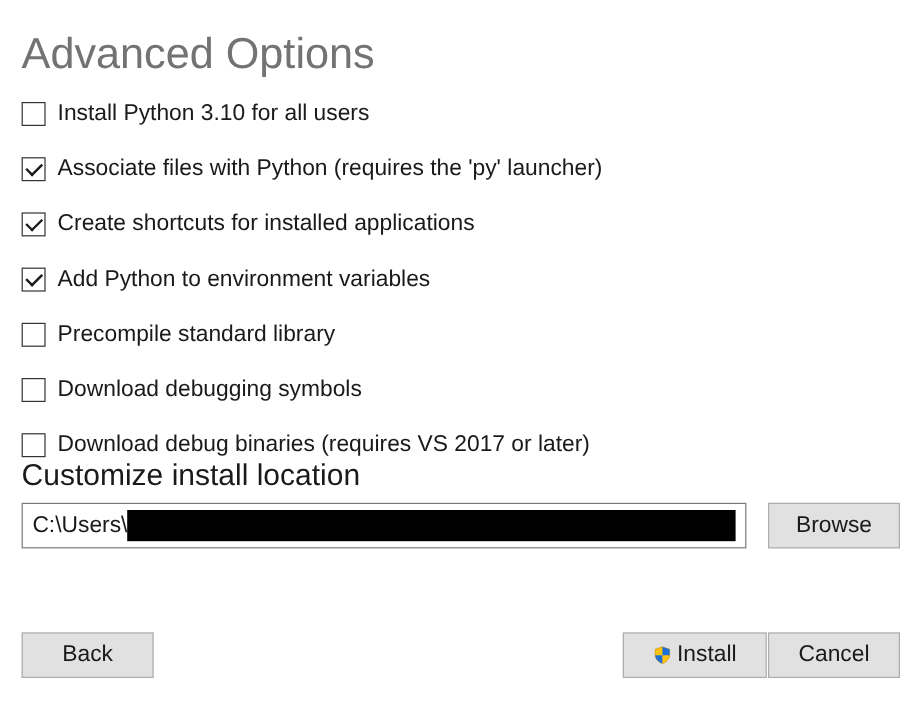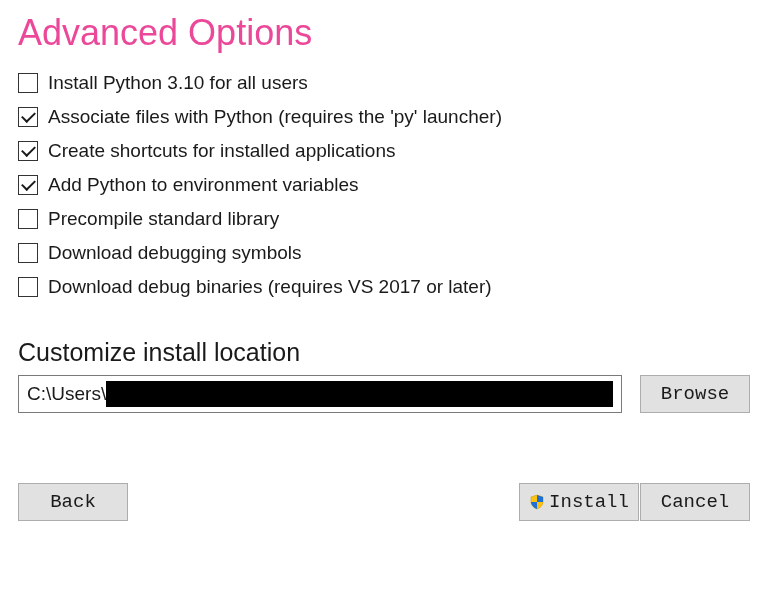--- a/index.html
+++ b/index.html
@@ -12,27 +12,27 @@
       background: #ffffff;
       width: 768px;
       height: 589px;
       padding: 12px 18px;
       color: #1a1a1a;
     }
     .title {
       font-size: 36px;
       font-weight: 400;
       margin-bottom: 18px;
-      color: #ec4899;
+      color: #737373;
+      margin-top: 12px;
     }
     .options {
       display: flex;
       flex-direction: column;
-      gap: 12px;
-      margin-bottom: 40px;
+      gap: 24px;
     }
     .option-row {
       display: flex;
       align-items: center;
       gap: 10px;
     }
     .checkbox {
       width: 20px;
       height: 20px;
       border: 1.5px solid #333;
@@ -81,21 +81,21 @@
     .location-input-redacted {
       flex: 1;
       height: 26px;
       background: #000;
       margin-left: 0;
     }
     .btn {
       background: #e1e1e1;
       border: 1px solid #adadad;
       font-size: 19px;
-      font-family: Liberation Mono, monospace;
+      font-family: Liberation Sans, sans-serif;
       padding: 6px 22px;
       cursor: pointer;
       height: 38px;
       display: inline-flex;
       align-items: center;
       justify-content: center;
       color: #1a1a1a;
     }
     .footer {
       display: flex;

